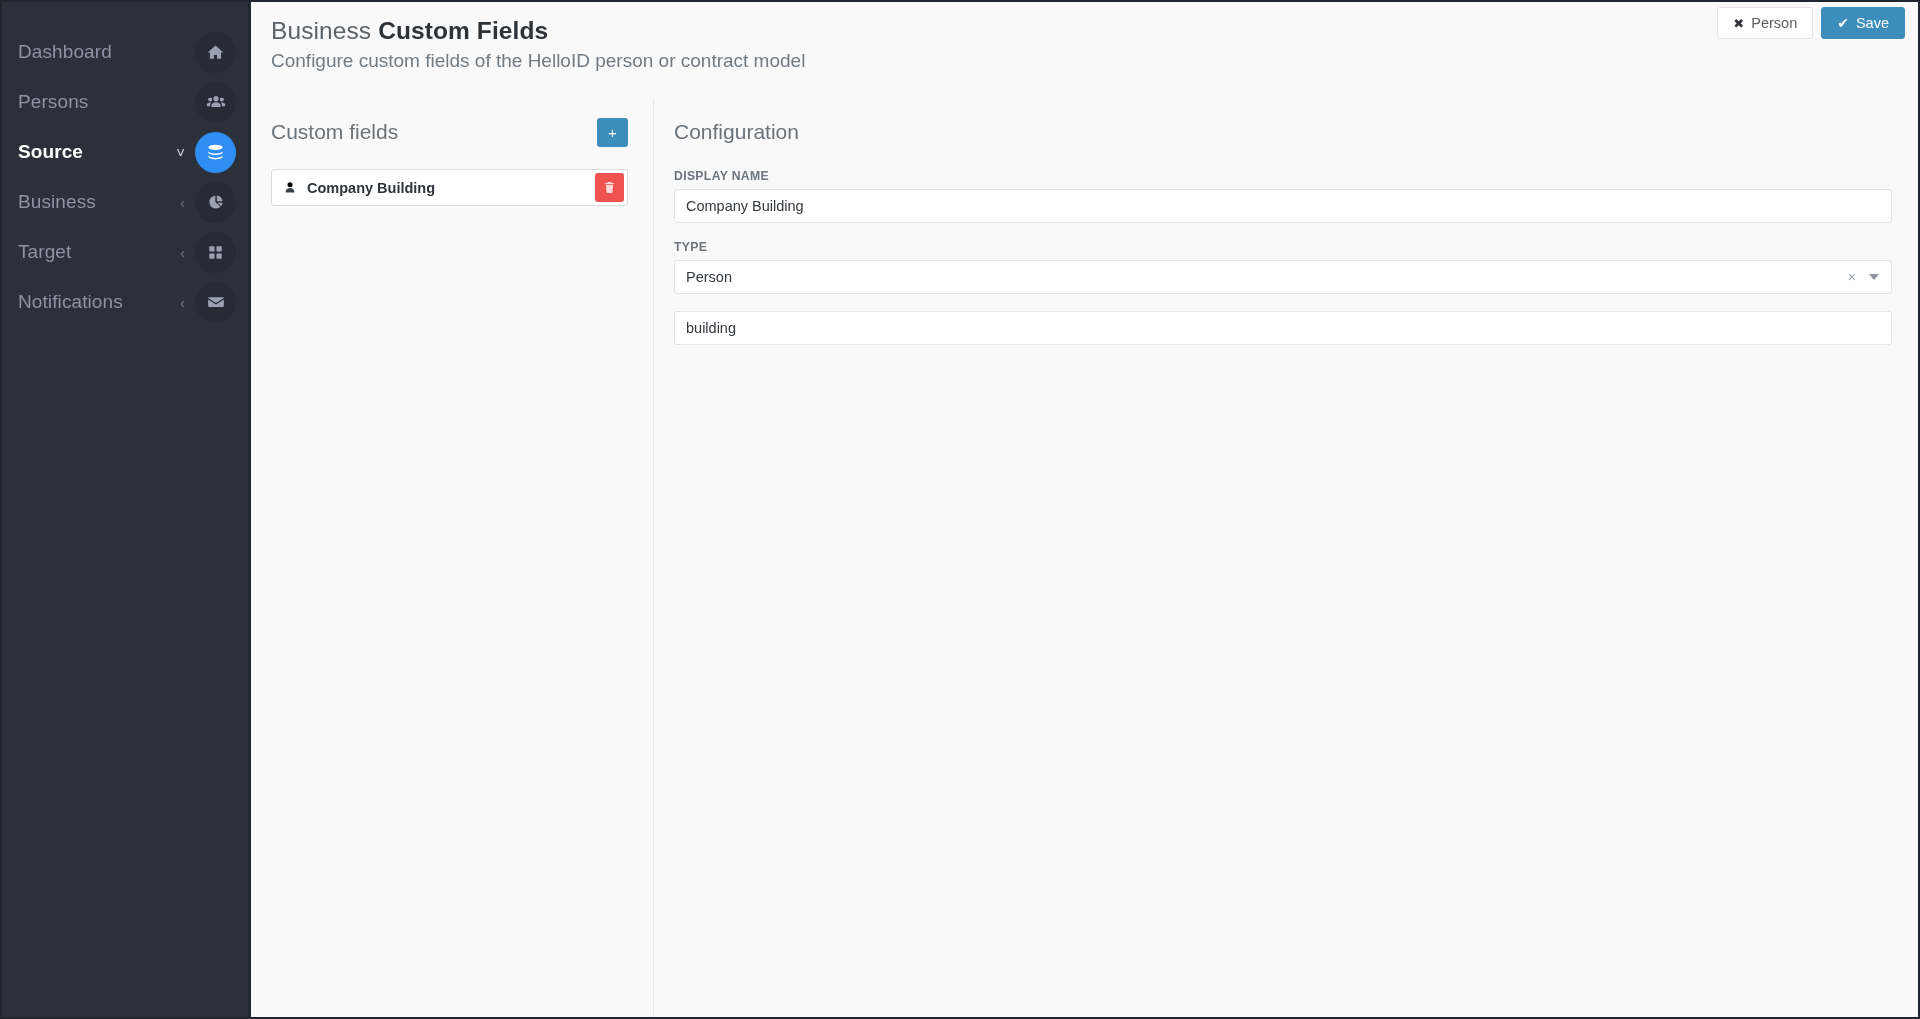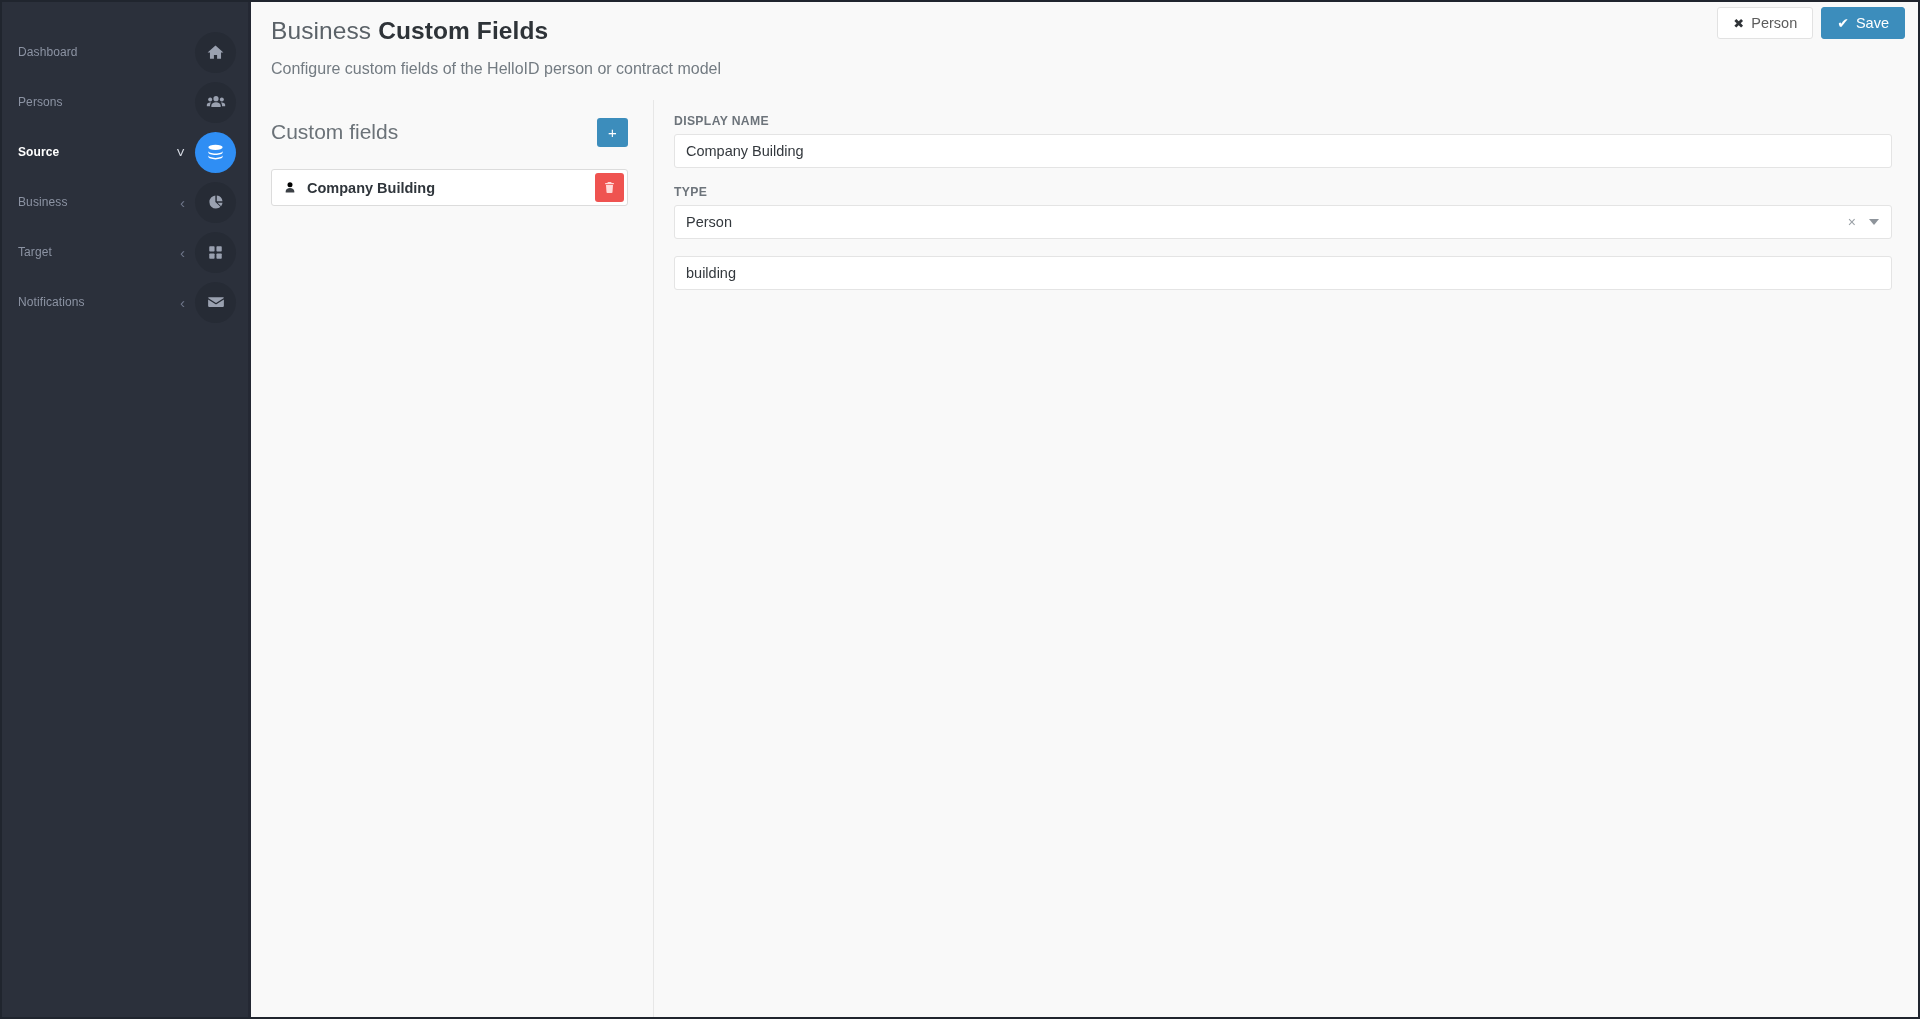--- a/index.html
+++ b/index.html
@@ -39,21 +39,21 @@
     height: 50px;
     display: flex;
     align-items: center;
     padding-left: 16px;
     padding-right: 8px;
     cursor: pointer;
   }
 
   .nav-label {
     color: #8c93a3;
-    font-size: 12px;
+    font-size: 19px;
     letter-spacing: 0.1px;
     flex: 1;
     white-space: nowrap;
   }
   .nav-item.active .nav-label {
     color: #ffffff;
     font-weight: bold;
   }
 
   .nav-chevron {
@@ -110,22 +110,22 @@
   }
   #page-title {
     font-size: 24.5px;
     color: #5b6268;
     font-weight: normal;
     letter-spacing: 0.1px;
     line-height: 1.2;
   }
   #page-title b { color: #2e3338; font-weight: bold; }
   #page-subtitle {
-    margin-top: 15px;
-    font-size: 16px;
+    margin-top: 5px;
+    font-size: 19px;
     color: #737b82;
   }
 
   #header-actions {
     position: absolute;
     top: 5px;
     right: 13px;
     display: flex;
     gap: 8px;
   }
@@ -405,20 +405,23 @@
           <button id="btn-delete-field">
             <svg width="13" height="13" viewBox="0 0 24 24">
               <path d="M9 2h6l1 1.5h4V6H4V3.5h4L9 2z"></path>
               <path d="M5.5 7.5h13l-1 13.3c-.05.7-.6 1.2-1.3 1.2H7.8c-.7 0-1.25-.5-1.3-1.2L5.5 7.5z"></path>
             </svg>
           </button>
         </div>
       </div>
 
       <div id="col-right">
+        <div class="panel-head">
+          <h2 class="panel-title">Configuration</h2>
+        </div>
 
         <div class="form-group">
           <label class="form-label">DISPLAY NAME</label>
           <input class="form-control" type="text" value="Company Building" style="">
         </div>
 
         <div class="form-group">
           <label class="form-label">TYPE</label>
           <div class="select-wrap">
             <input class="form-control" type="text" readonly="" value="Person" style="">

